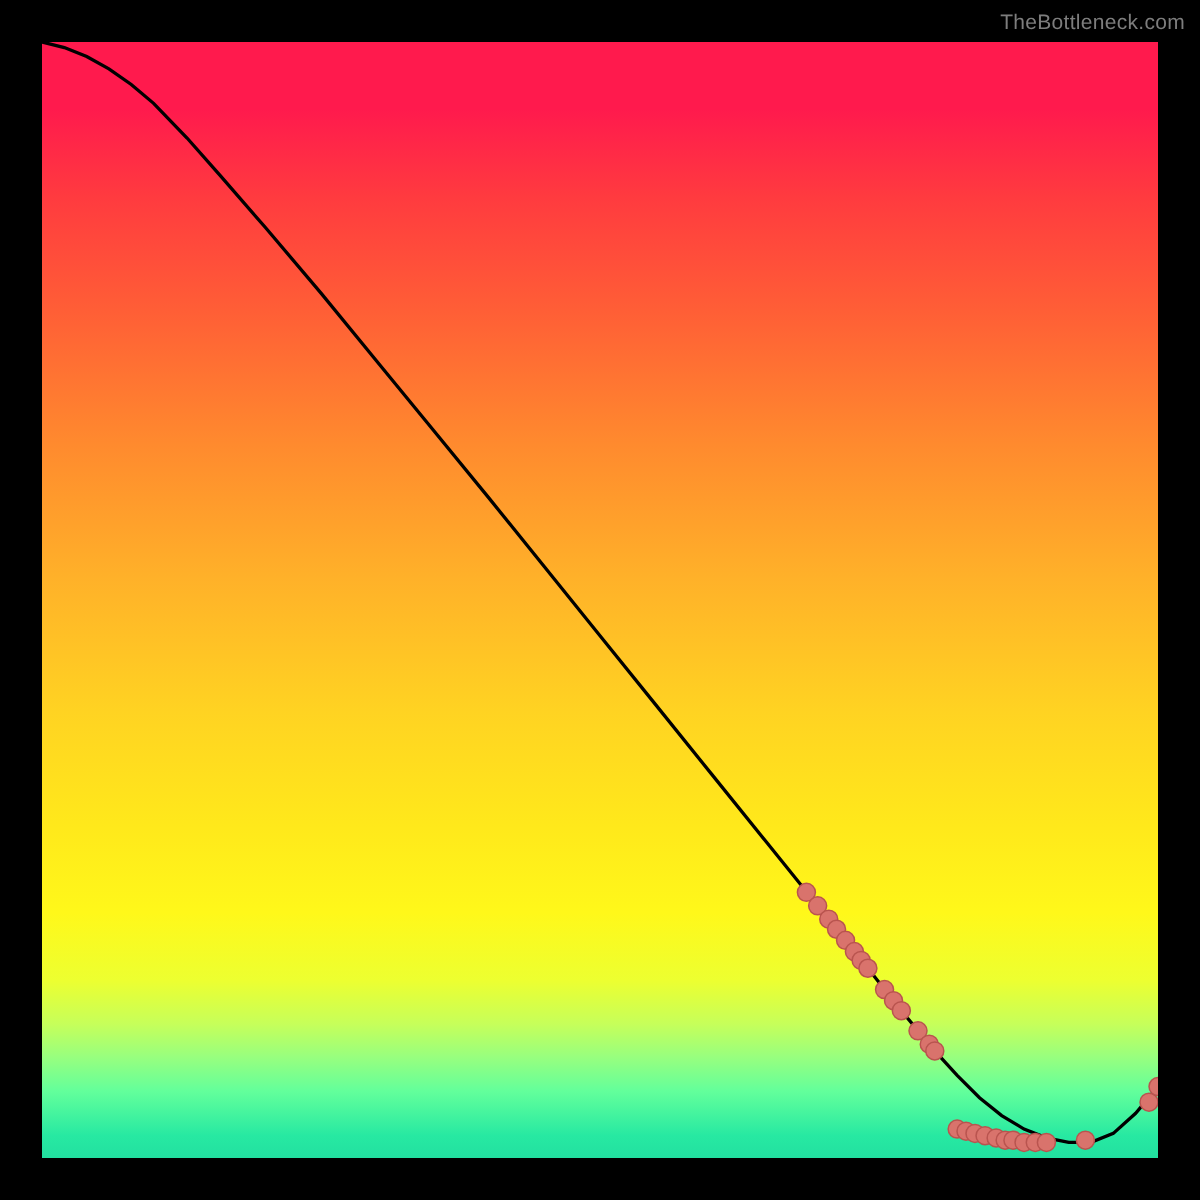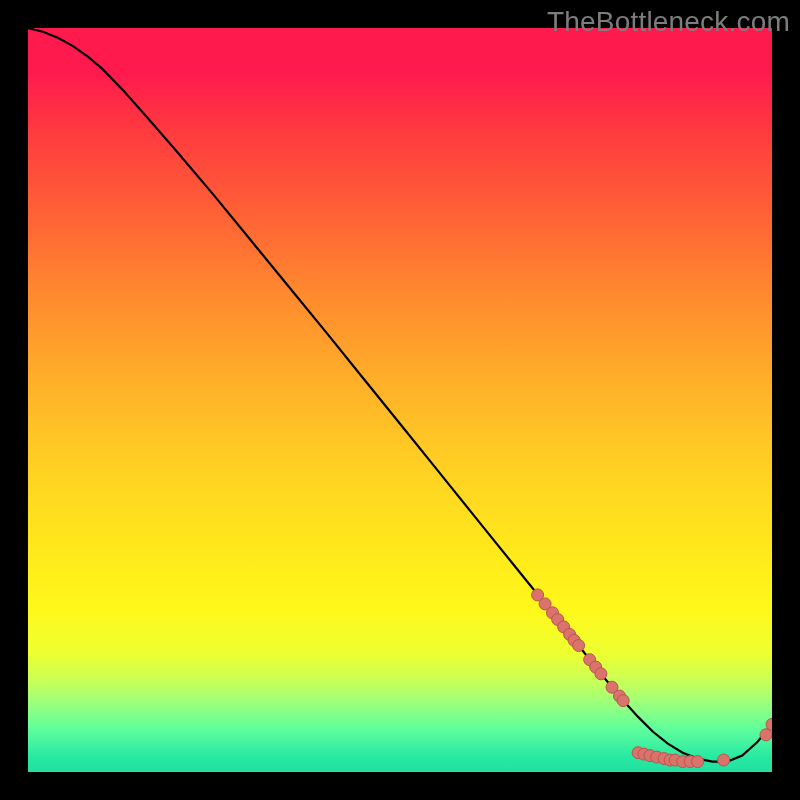--- a/index.html
+++ b/index.html
@@ -47,21 +47,21 @@
   }
   .curve-layer {
     position: absolute;
     inset: 0;
   }
   .watermark {
     position: absolute;
     top: 6px;
     right: 10px;
     color: #7d7d7d;
-    font-size: 28px;
+    font-size: 14px;
     font-weight: 500;
     letter-spacing: 0.2px;
     user-select: none;
   }
 </style>
 </head>
 <body>
 
 <div class="stage">
 

